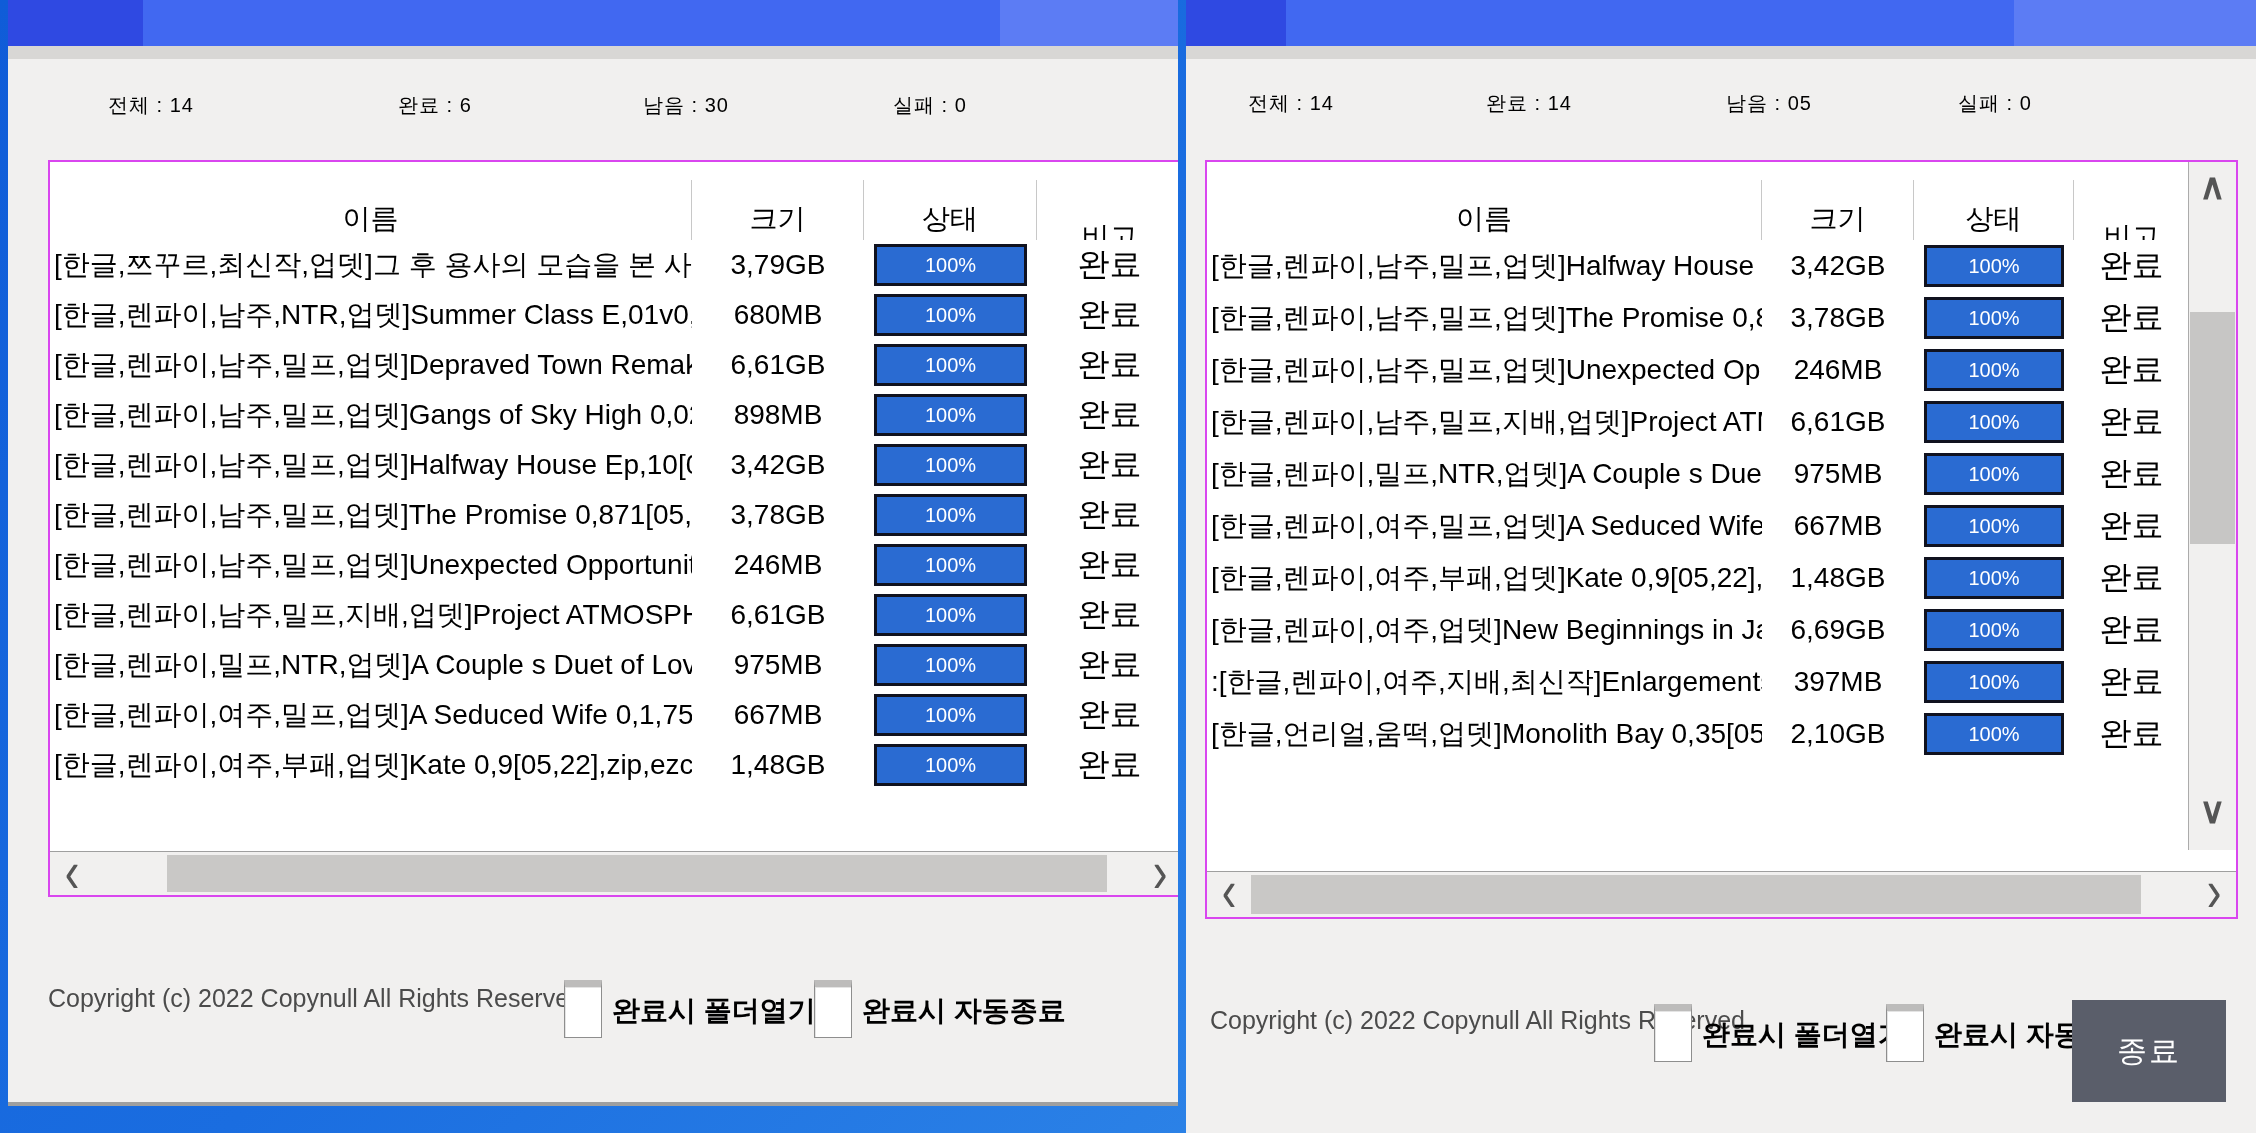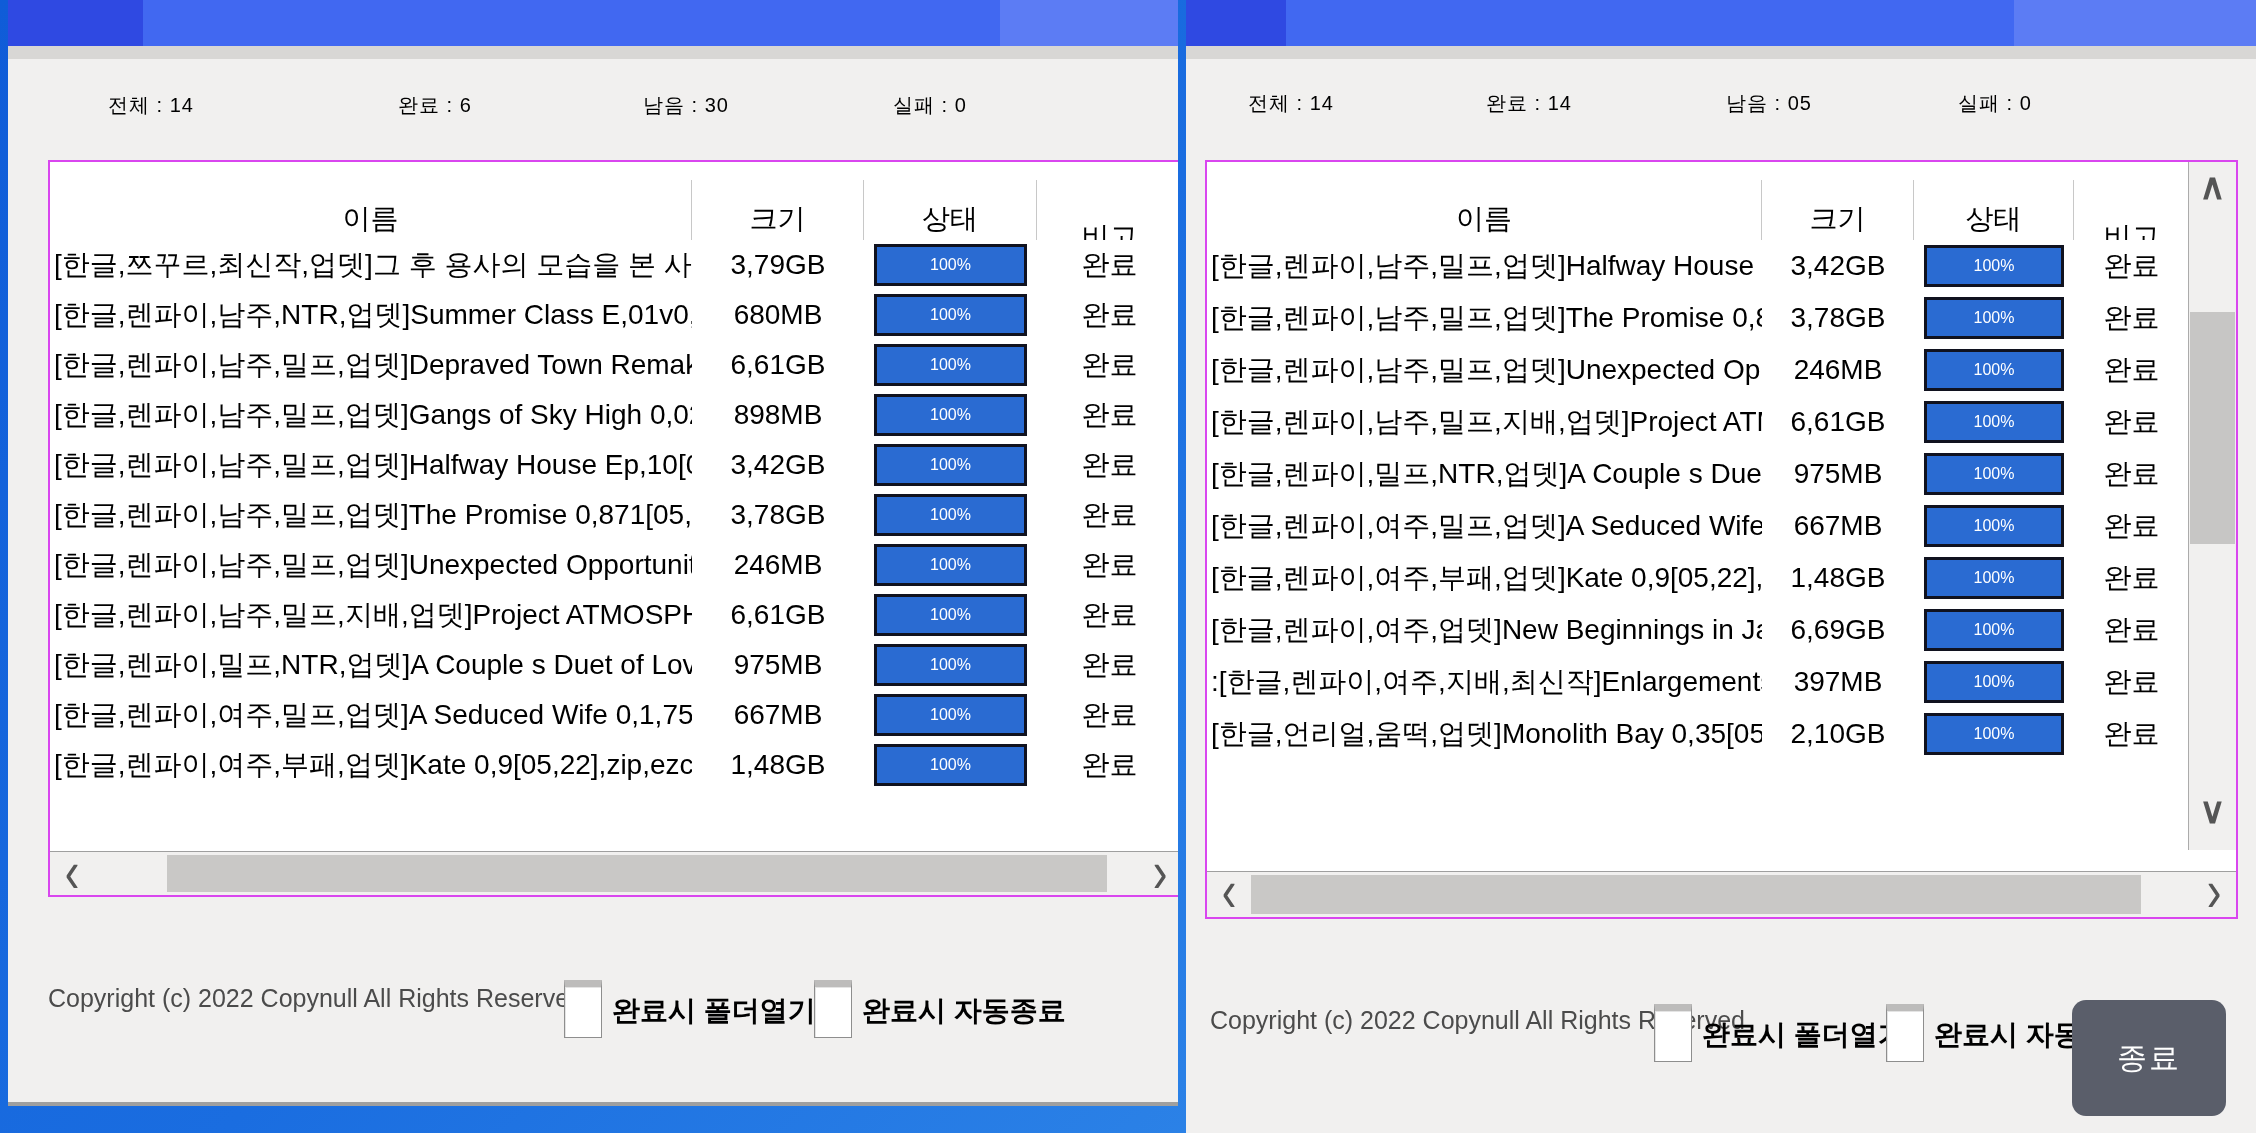--- a/index.html
+++ b/index.html
@@ -58,22 +58,22 @@
   .rows{position:absolute;left:0;right:0;top:78px;bottom:0;overflow:hidden;background:#fff;}
   .row{display:grid;height:50px;align-items:center;}
   .win-right .row{height:52px;}
   .cell-name{font-size:28px;white-space:nowrap;overflow:hidden;padding-left:4px;}
   .cell-size{font-size:28px;text-align:center;white-space:nowrap;}
   .cell-status{padding:0 10px;}
   .pbar{
     height:36px;background:#2a6bd2;border:3px solid #10121f;
     display:flex;align-items:center;justify-content:center;
   }
-  .pbar span{color:#fff;font-size:16px;}
-  .cell-note{font-size:28px;text-align:center;white-space:nowrap;}
+  .pbar span{color:#fff;font-size:20px;}
+  .cell-note{font-size:32px;text-align:center;white-space:nowrap;}
 
   .hscroll{
     position:absolute;left:0;right:0;bottom:0;height:43px;
     background:#f1f0ef;border-top:1px solid #9f9f9f;
   }
   .win-right .hscroll{height:45px;}
   .hscroll .arrow{
     position:absolute;top:0;bottom:0;width:40px;
     color:#555;font-size:44px;line-height:40px;text-align:center;
     transform:scaleY(1.35);transform-origin:center;
@@ -110,21 +110,21 @@
   .win-left  .cb2{left:806px;top:980px;}  .win-left  .cblabel2{left:854px;top:992px;}
   .win-right .cb1{left:468px;top:1004px;} .win-right .cblabel1{left:516px;top:1016px;}
   .win-right .cb2{left:700px;top:1004px;} .win-right .cblabel2{left:748px;top:1016px;}
 
   .actionbtn{
     position:absolute;background:#5a5e6a;color:#fff;
     display:flex;align-items:center;justify-content:center;
     font-size:30px;letter-spacing:2px;cursor:pointer;border:none;
   }
   .win-left  .actionbtn{left:1044px;top:970px;width:158px;height:94px;}
-  .win-right .actionbtn{left:886px;top:1000px;width:154px;height:116px;border-radius:14px;}
+  .win-right .actionbtn{left:886px;top:1000px;width:154px;height:102px;}
 </style>
 </head>
 <body>
 
 <div class="window win-left">
   <div class="titlebar">
     <div class="seg-dark"></div>
     <div class="seg-mid"></div>
     <div class="seg-light"></div>
   </div>

